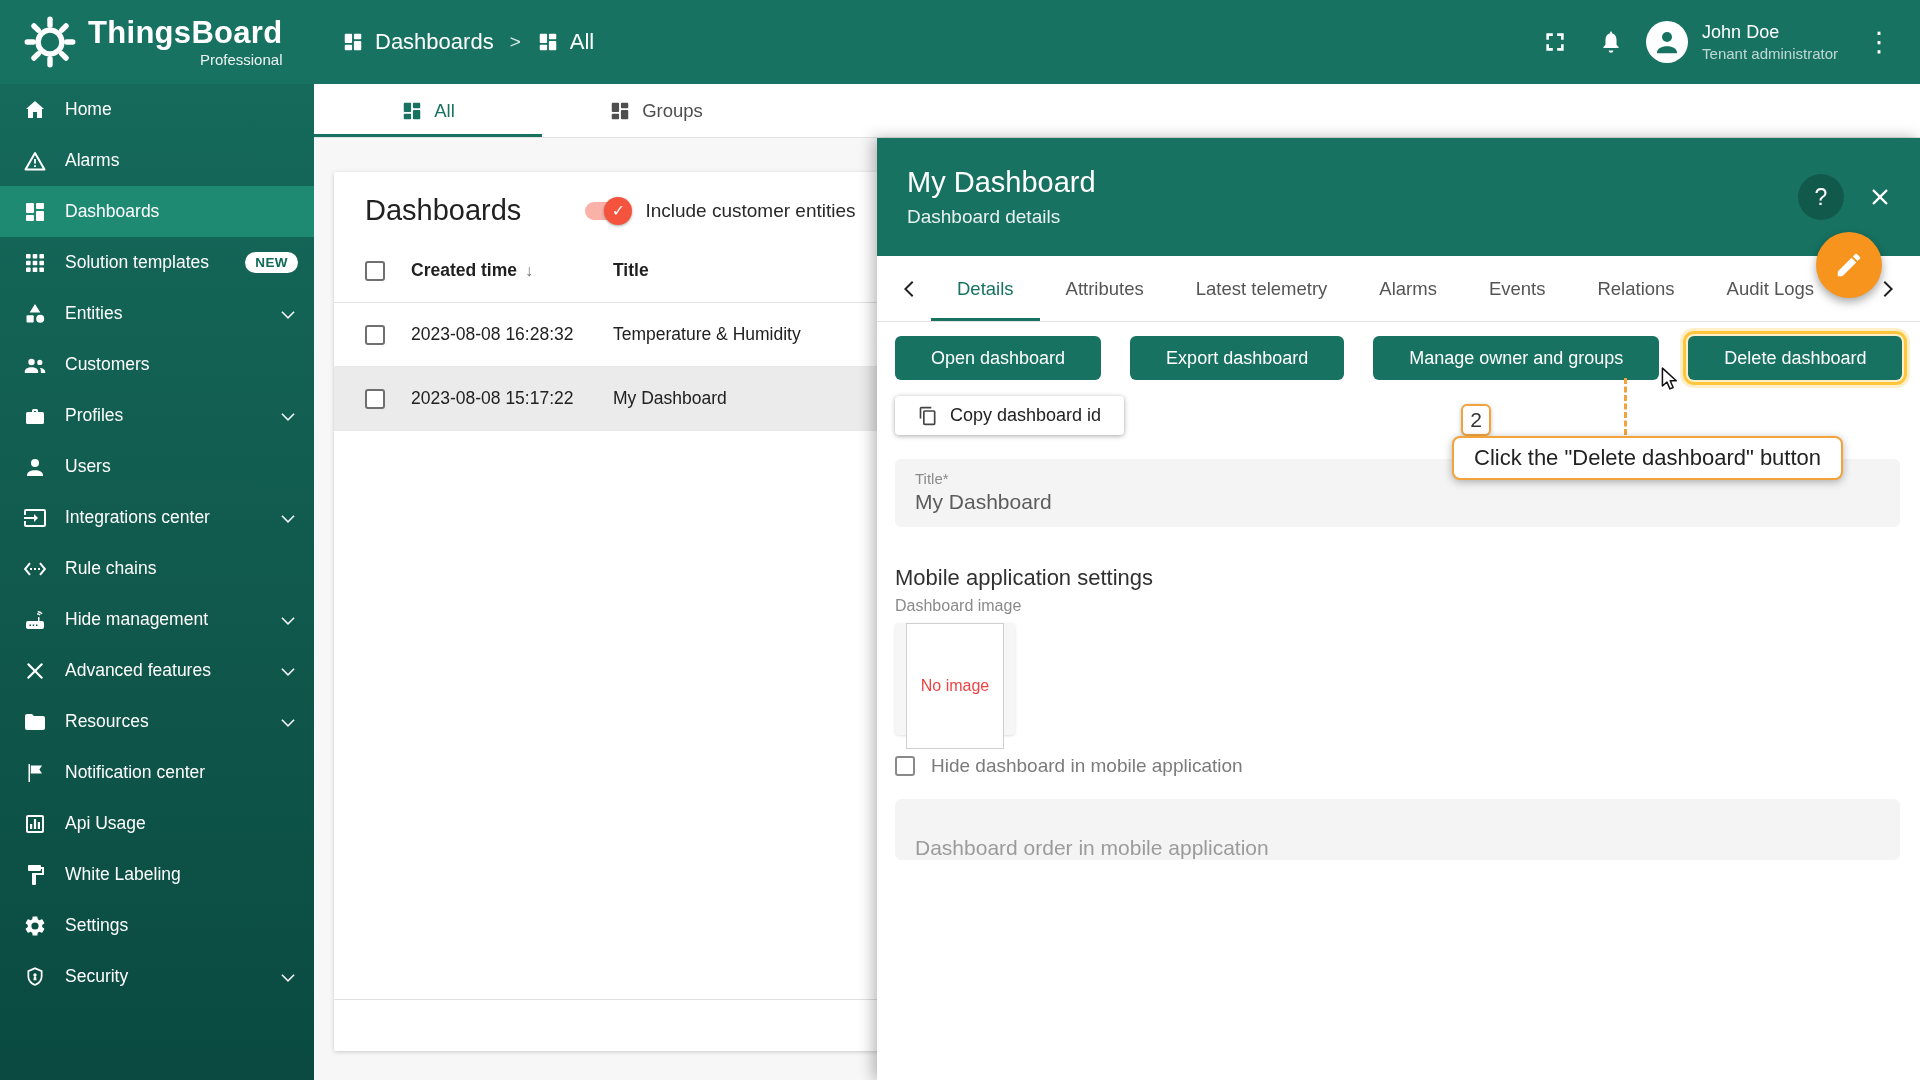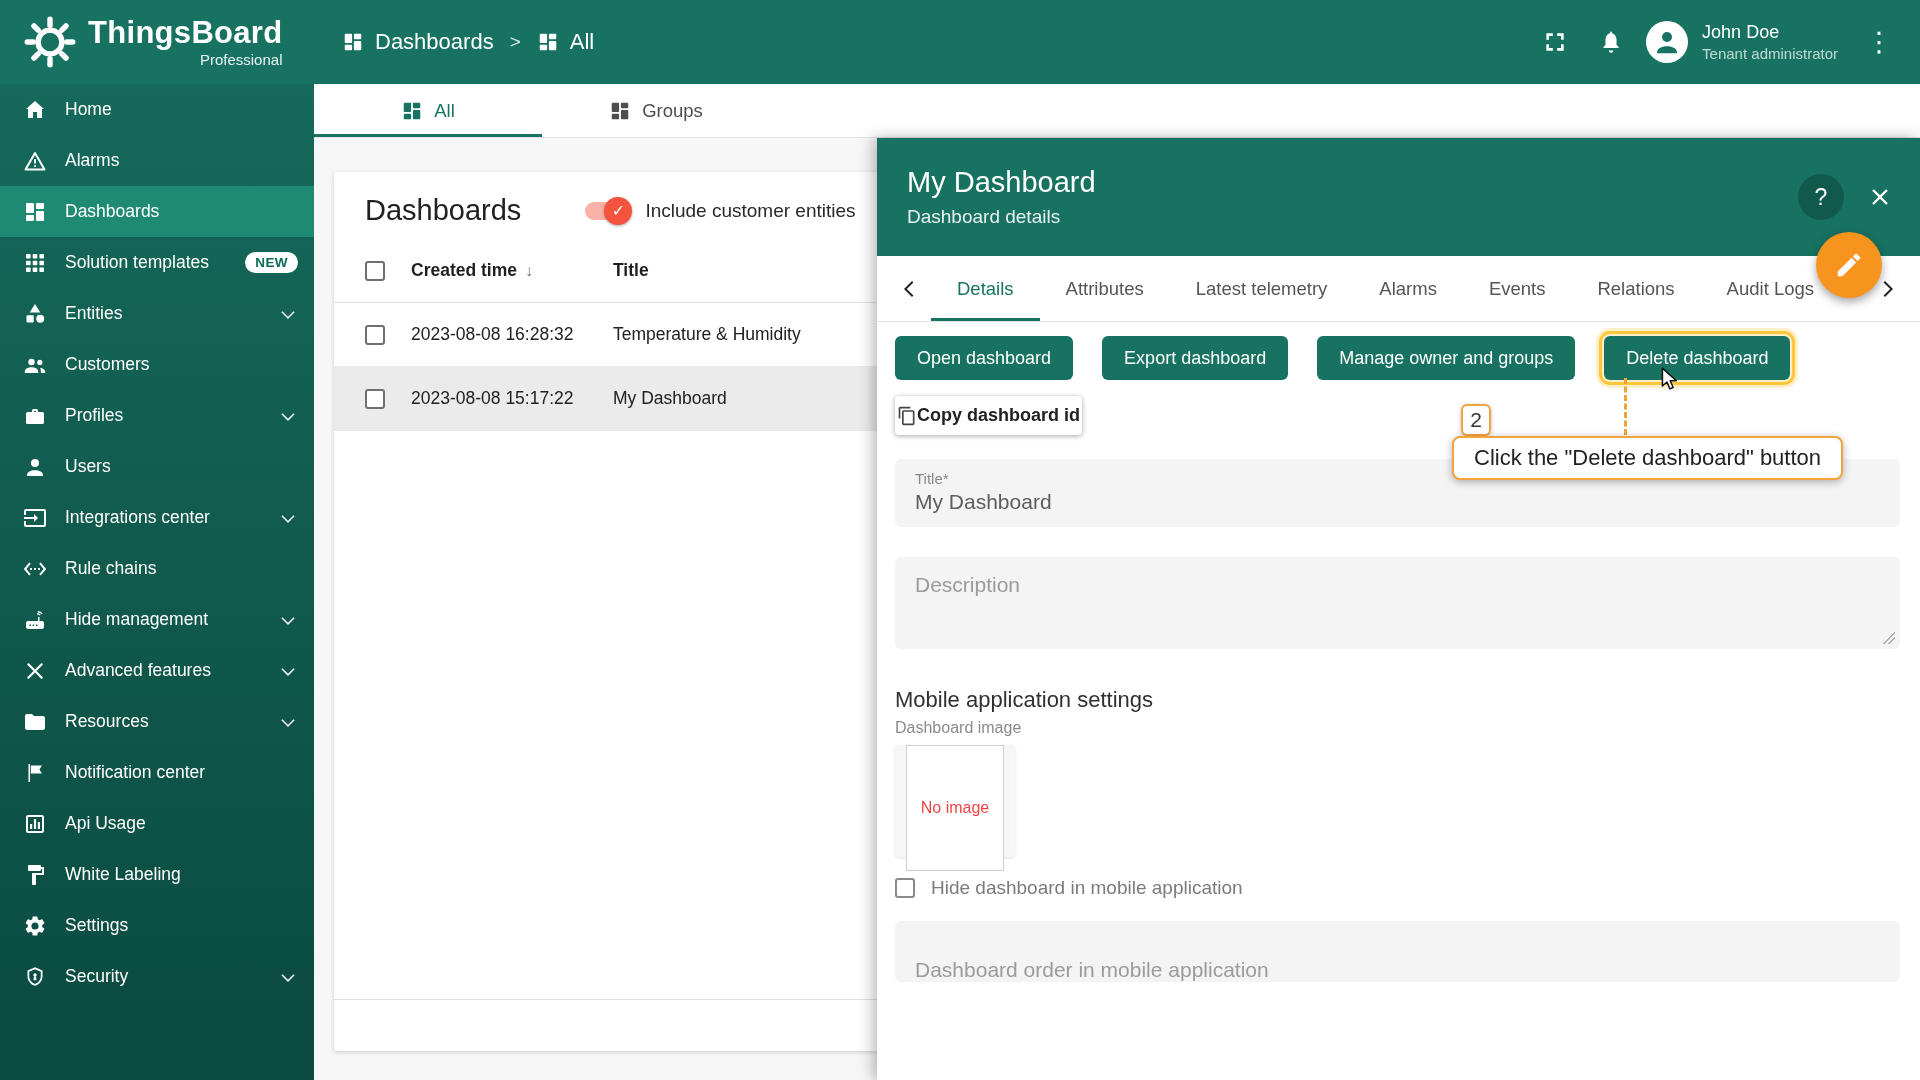--- a/index.html
+++ b/index.html
@@ -80,24 +80,24 @@
   .fab{position:absolute;top:94px;right:38px;width:66px;height:66px;border-radius:50%;background:var(--fab);border:none;box-shadow:0 4px 10px rgba(0,0,0,.35);display:grid;place-items:center;z-index:6}
   .fab svg{width:30px;height:30px;fill:#fff}
   .drawer-tabs{height:66px;flex:none;border-bottom:1px solid #e2e2e2;display:flex;align-items:stretch;padding:0 12px}
   .tab-nav{width:42px;background:none;border:none;color:#222;display:grid;place-items:center}
   .tab-nav svg{width:24px;height:24px}
   .tabs-strip{flex:1;display:flex;overflow:hidden}
   .d-tab{padding:0 26px;background:none;border:none;font-size:18.5px;font-weight:500;color:#555;white-space:nowrap;display:flex;align-items:center}
   .d-tab.active{color:var(--primary);box-shadow:inset 0 -3px 0 var(--primary)}
   .drawer-body{flex:1;overflow:hidden;padding:14px 20px 0 18px}
   .actions-row{display:flex;gap:29px}
-  .action-btn{height:44px;padding:0 22px;background:var(--primary);color:#fff;border:none;border-radius:6px;font-size:18px;font-weight:500;white-space:nowrap}
+  .action-btn{height:44px;padding:0 36px;background:var(--primary);color:#fff;border:none;border-radius:6px;font-size:18px;font-weight:500;white-space:nowrap}
   .action-btn.highlighted{outline:3px solid var(--hl);outline-offset:2px;box-shadow:0 0 0 8px rgba(255,198,60,.28)}
   .copy-row{margin-top:16px}
-  .copy-btn{display:inline-flex;align-items:center;background:#fff;border:none;border-radius:4px;box-shadow:0 1px 5px rgba(0,0,0,.35);padding:9px 2px;font-size:18px;font-weight:700;color:#222}
+  .copy-btn{display:inline-flex;align-items:center;gap:12px;background:#fff;border:none;border-radius:4px;box-shadow:0 1px 5px rgba(0,0,0,.35);padding:9px 23px;font-size:18px;font-weight:400;color:#222}
   .copy-btn svg{width:20px;height:20px;color:#444}
   .field{margin-top:24px;background:#f4f4f4;border-radius:6px;padding:11px 20px 13px}
   .field label{display:block;font-size:15px;color:#8a8a8a;margin-bottom:3px}
   .field-value{font-size:21px;color:#5c5c5c}
   .field.textarea{margin-top:30px;height:92px;padding:16px 20px;position:relative}
   .placeholder{font-size:21px;color:#9b9b9b}
   .resize-handle{position:absolute;right:5px;bottom:5px;width:13px;height:13px;background:linear-gradient(135deg,transparent 0 50%,#aeaeae 50% 58%,transparent 58% 72%,#aeaeae 72% 80%,transparent 80%)}
   .mobile-h{margin:38px 0 6px;font-size:22px;font-weight:500;color:#303030}
   .img-label{font-size:16px;color:#8a8a8a;margin-bottom:8px}
   .img-card{width:120px;height:112px;background:#f6f6f6;border-radius:4px;display:grid;place-items:center;box-shadow:0 1px 3px rgba(0,0,0,.12);cursor:pointer}
@@ -513,24 +513,20 @@
                 <path d="M16 1H4a2 2 0 0 0-2 2v12h2V3h12zm3 4H8a2 2 0 0 0-2 2v14a2 2 0 0 0 2 2h11a2 2 0 0 0 2-2V7a2 2 0 0 0-2-2zm0 16H8V7h11z"></path>
               </svg>
             </span>
           <span>Copy dashboard id</span>
         </button>
       </div>
       <div class="field">
         <label>Title*</label>
         <div class="field-value">My Dashboard</div>
       </div>
-      <div class="field textarea">
-        <div class="placeholder">Description</div>
-        <span class="resize-handle"></span>
-      </div>
       <h3 class="mobile-h">Mobile application settings</h3>
       <div class="img-label">Dashboard image</div>
       <div class="img-card">
         <div class="img-box">
           <span>No image</span>
         </div>
       </div>
       <label class="check-row">
         <span class="cb"></span>
         <span>Hide dashboard in mobile application</span>

